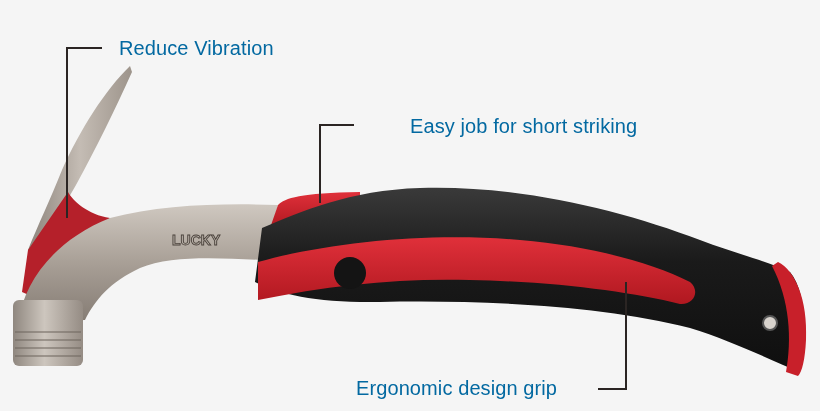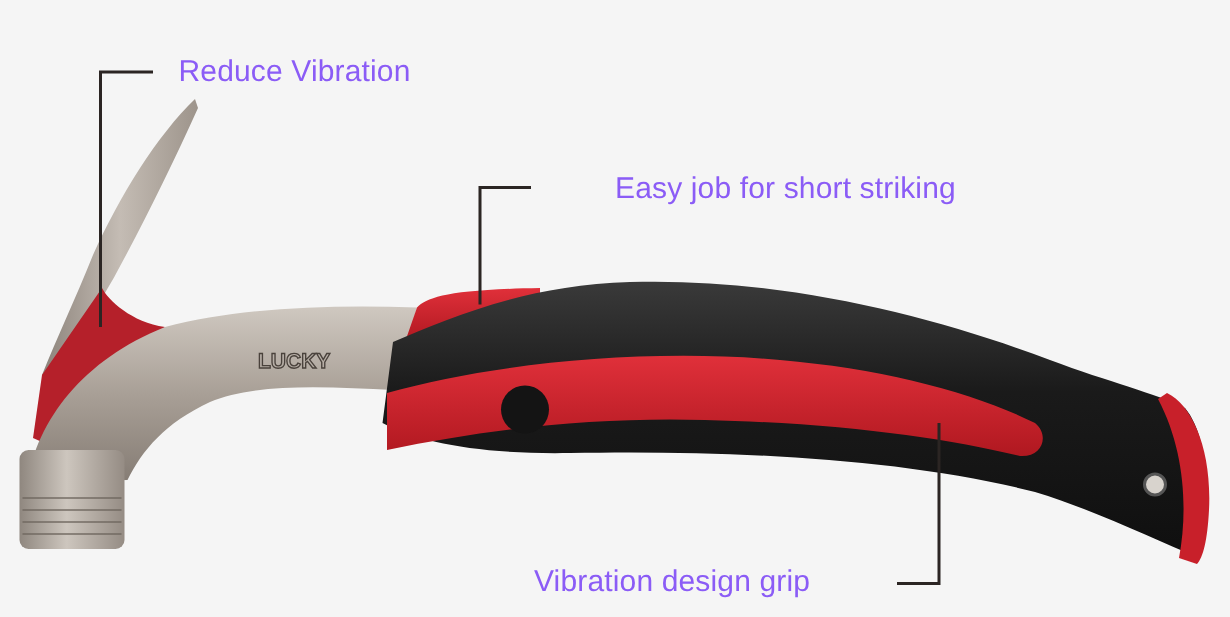--- a/index.html
+++ b/index.html
@@ -1,18 +1,18 @@
 <!DOCTYPE html>
 <html><head>
   <meta charset="utf-8">
   <style>
     html, body { margin: 0; padding: 0; }
     body { width: 820px; height: 411px; background: #f5f5f5; overflow: hidden; position: relative; font-family: "Liberation Sans", sans-serif; }
     .stage { position: absolute; left: 0; top: 0; width: 820px; height: 411px; }
-    .label { position: absolute; font-size: 20px; color: #8b5cf6; white-space: nowrap; letter-spacing: 0.1px; }
+    .label { position: absolute; font-size: 20px; color: #0369a1; white-space: nowrap; letter-spacing: 0.1px; }
     .label-vibration { left: 119px; top: 37px; }
     .label-striking { left: 381px; top: 115px; margin-left: 29px; }
     .label-grip { left: 356px; top: 377px; }
     .brand { font-family: "Liberation Sans", sans-serif; font-weight: bold; }
   </style>
 </head>
 <body>
 
 <div class="stage">
   <svg width="820" height="411" viewBox="0 0 820 411" xmlns="http://www.w3.org/2000/svg">
@@ -73,14 +73,14 @@
 
     <g stroke="#2b2523" stroke-width="2" fill="none">
       <polyline points="102,48 67,48 67,218"></polyline>
       <polyline points="354,125 320,125 320,203"></polyline>
       <polyline points="598,389 626,389 626,282"></polyline>
     </g>
   </svg>
 
   <div class="label label-vibration">Reduce Vibration</div>
   <div class="label label-striking">Easy job for short striking</div>
-  <div class="label label-grip">Vibration design grip</div>
+  <div class="label label-grip">Ergonomic design grip</div>
 </div>
 
 </body></html>

